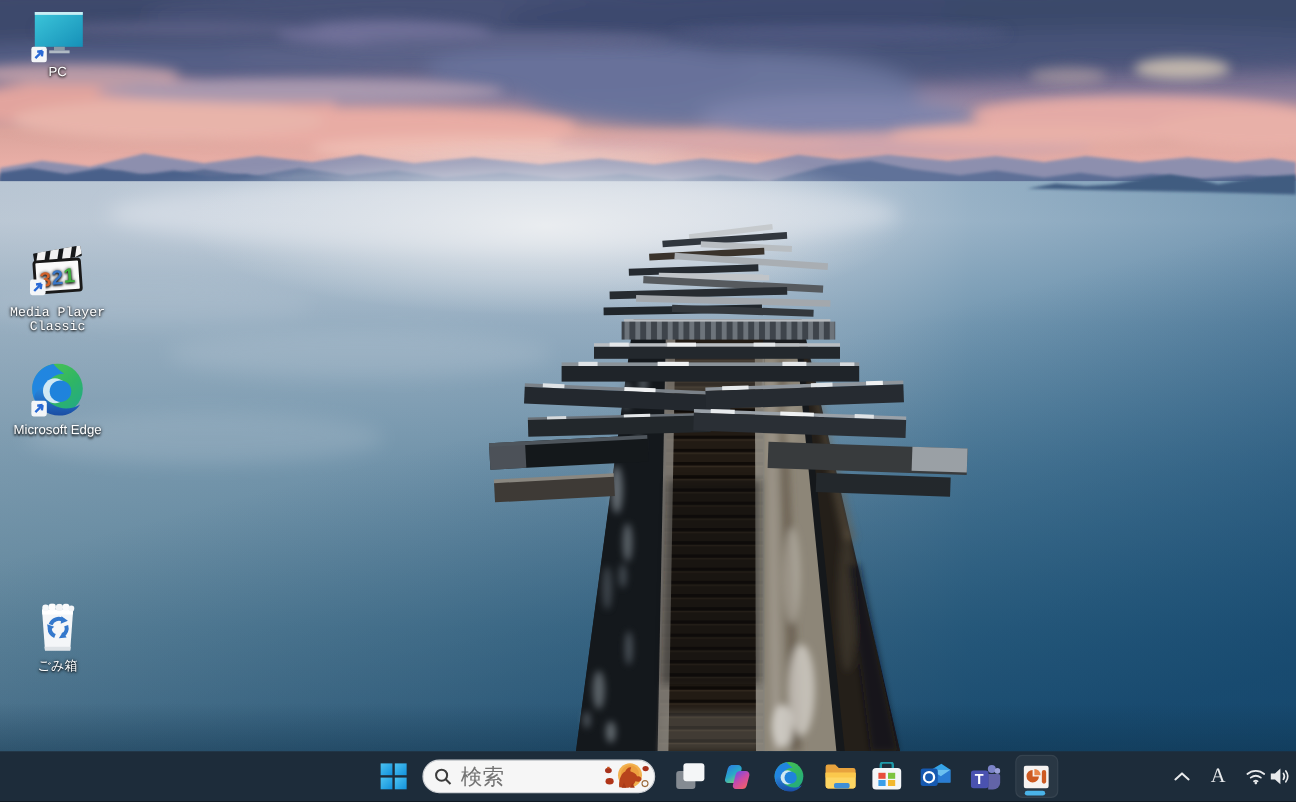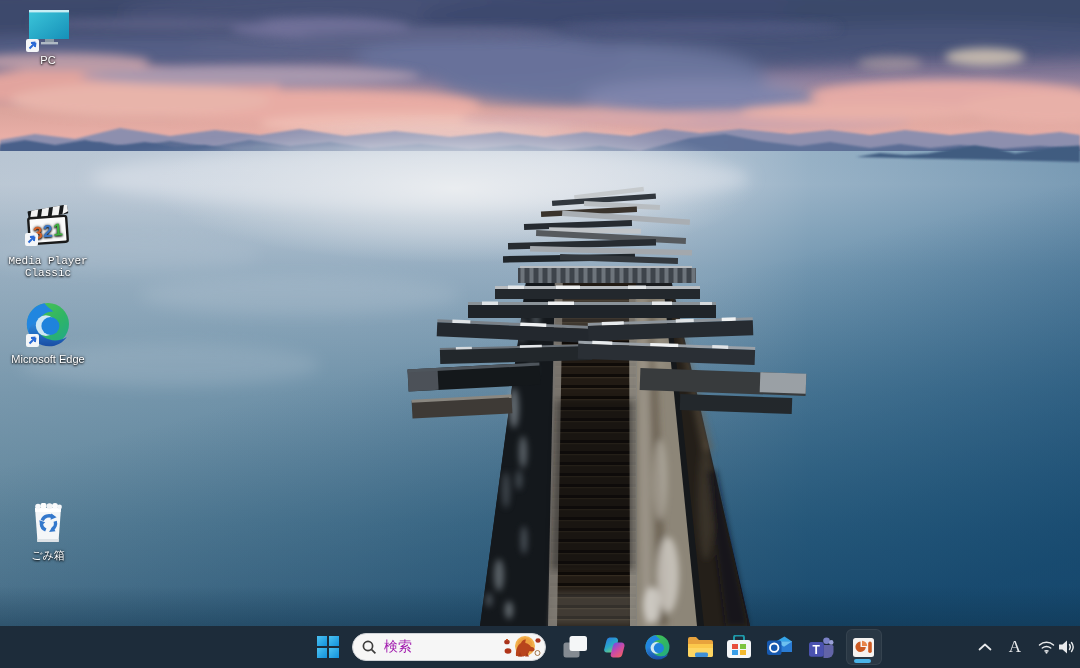--- a/index.html
+++ b/index.html
@@ -360,21 +360,21 @@
       <rect x="12" y="12" width="10" height="10" fill="url(#wing)"></rect>
     </svg>
   </div>
 
   <div class="tb" style="left:352px;width:194px;">
     <div style="width:194px;height:28px;border-radius:14px;background:#f6f6f6;border:1px solid #cfd2d6;box-sizing:border-box;display:flex;align-items:center;position:relative;">
       <svg width="15" height="15" viewBox="0 0 15 15" style="margin-left:9px;">
         <circle cx="6" cy="6" r="4.6" stroke="#3c3c3c" stroke-width="1.7" fill="none"></circle>
         <line x1="9.4" y1="9.4" x2="13.4" y2="13.4" stroke="#3c3c3c" stroke-width="1.7"></line>
       </svg>
-      <span style="margin-left:7px;font-size:14px;color:#a21caf;">検索</span>
+      <span style="margin-left:7px;font-size:18px;color:#737373;">検索</span>
       <svg width="42" height="26" viewBox="0 0 42 26" style="position:absolute;right:2px;top:1px;">
         <circle cx="24" cy="11" r="10" fill="#f2b14e"></circle>
         <circle cx="24" cy="10" r="7.5" fill="#eda03f"></circle>
         <ellipse cx="6" cy="7" rx="2.8" ry="2.3" fill="#a8321c"></ellipse>
         <rect x="5" y="4" width="2" height="1.6" fill="#c8541e"></rect>
         <ellipse cx="7" cy="16" rx="3.4" ry="2.7" fill="#b03418"></ellipse>
         <ellipse cx="37" cy="5.5" rx="2.6" ry="2.2" fill="#a8321c"></ellipse>
         <path d="M15 21 C14.5 16 16 10 20 8 C21 5.5 23 4 25 4.5 C24.5 6 24 7 24.5 8 C27 8.5 29 10 30 12 C32 11.5 34 13 33.5 15 C32 17 30 16.5 28.5 16 C27.5 19 24.5 21.5 21.5 21.5 Z" fill="#b8441c"></path>
         <path d="M17 21.5 L19 17 L21 21.5 Z M24 21.5 L26 17.5 L28 21.5 Z" fill="#a83a18"></path>
         <circle cx="36.5" cy="18" r="2.5" fill="none" stroke="#9a6a3a" stroke-width="0.9"></circle>

